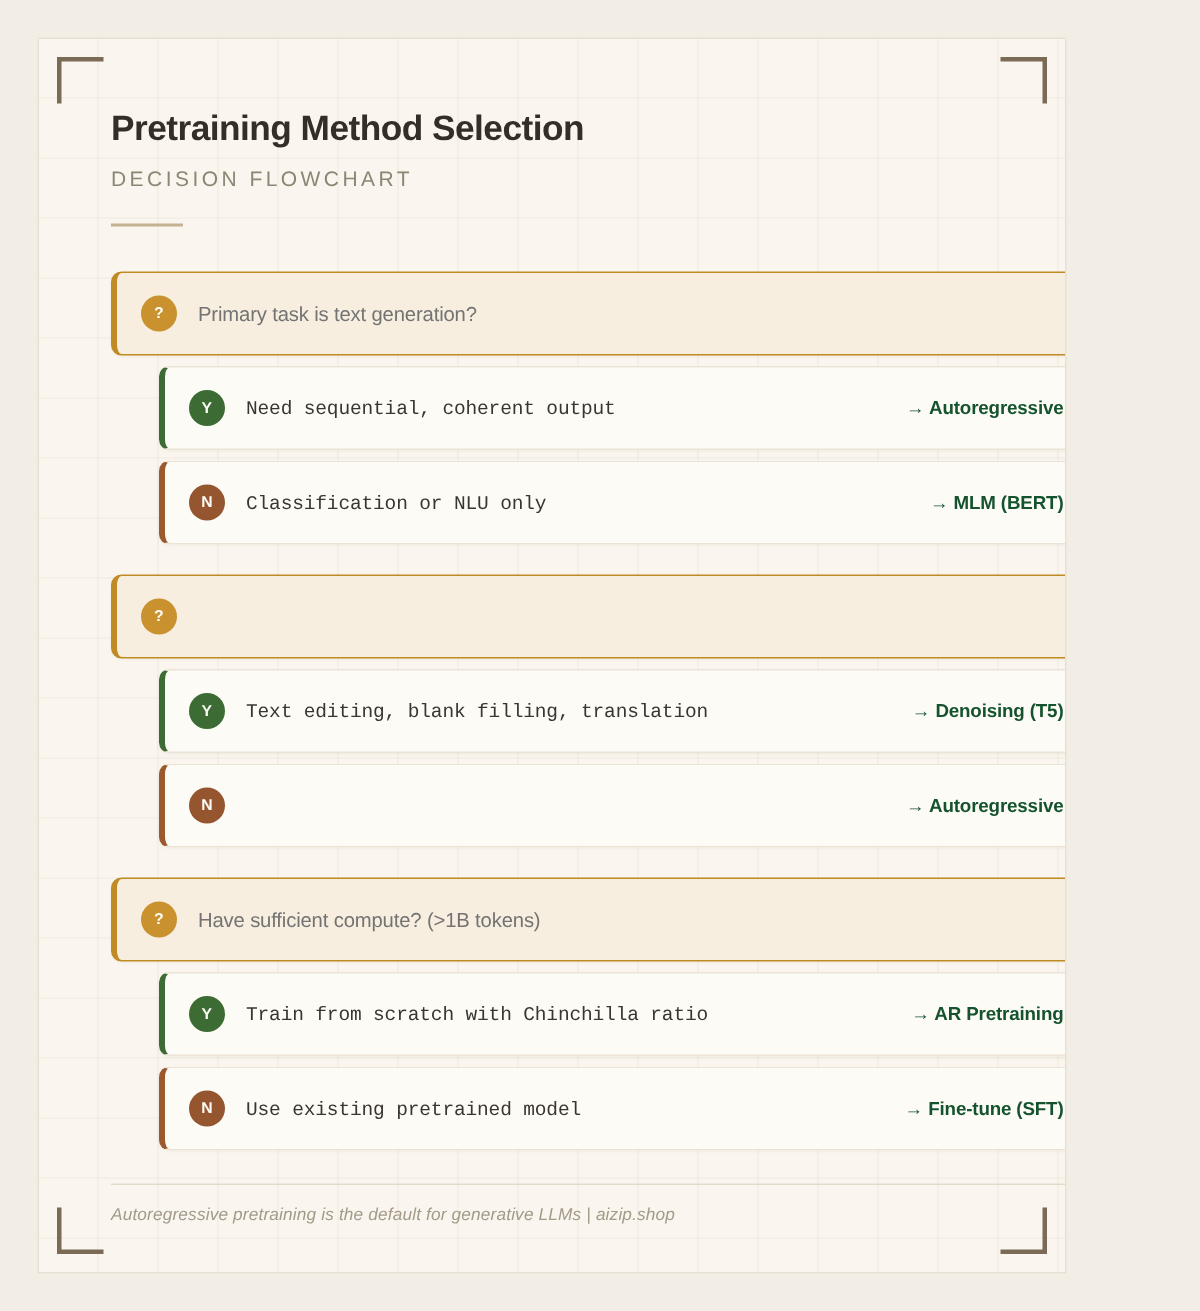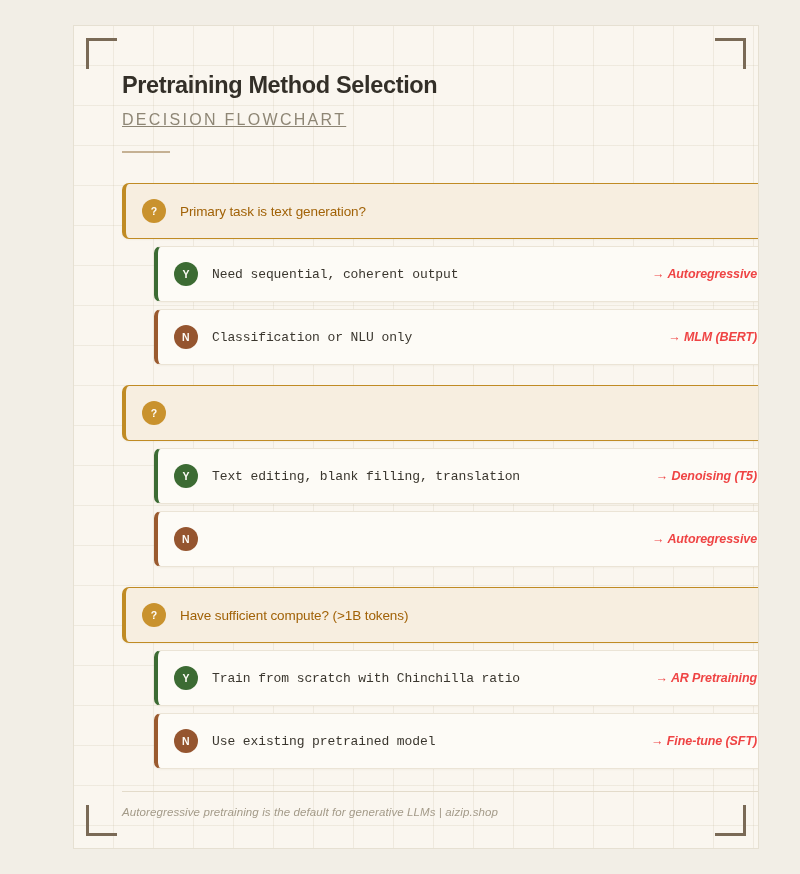--- a/index.html
+++ b/index.html
@@ -24,21 +24,20 @@
     height: 824px;
     box-sizing: border-box;
     border: 1px solid #e6e0d2;
     background-color: #faf6ef;
     background-image:
       linear-gradient(to right, rgba(200,188,160,0.22) 1px, transparent 1px),
       linear-gradient(to bottom, rgba(200,188,160,0.22) 1px, transparent 1px);
     background-size: 40px 40px;
     background-position: -1px -1px;
     overflow: hidden;
-    margin-left: 48px;
   }
 
   
   .bracket {
     position: absolute;
     width: 28px;
     height: 28px;
     pointer-events: none;
   }
   .bracket.tl { left: 12px;  top: 12px;    border-left: 3px solid #7a6a56; border-top: 3px solid #7a6a56; }
@@ -60,25 +59,24 @@
   .title {
     margin: 0;
     font-size: 23.5px;
     font-weight: bold;
     letter-spacing: -0.35px;
     color: #332f28;
     line-height: 1.15;
   }
   .subtitle {
     margin: 12px 0 0 0;
-    font-size: 16px;
+    font-size: 14px;
     letter-spacing: 2.3px;
     color: #8e8675;
     font-weight: normal;
-    text-decoration: underline;
   }
   .rule {
     margin-top: 22px;
     width: 48px;
     height: 2px;
     background: #c5b193;
   }
 
   
   .flow {
@@ -114,21 +112,21 @@
     color: #fdfbf6;
     letter-spacing: 0.2px;
   }
   .badge.q { background: #c9922e; }
   .badge.y { background: #3c6b33; }
   .badge.n { background: #95552f; }
 
   .qtext {
     margin-left: 14px;
     font-size: 13.5px;
-    color: #a16207;
+    color: #737373;
     letter-spacing: -0.1px;
   }
 
   
   .arow {
     position: relative;
     box-sizing: border-box;
     width: 622px;
     margin-left: 32px;
     margin-bottom: 7px;
@@ -146,24 +144,23 @@
     margin-left: 14px;
     font-size: 13px;
     color: #3a362e;
     letter-spacing: -0.1px;
     font-family: Liberation Mono, monospace;
   }
   .aresult {
     margin-left: auto;
     font-size: 12.5px;
     font-weight: bold;
-    color: #ef4444;
+    color: #14532d;
     letter-spacing: -0.1px;
     white-space: nowrap;
-    font-style: italic;
   }
 
   .spacer { height: 13px; }
 
   
   .footer-rule {
     margin-top: 22px;
     width: 654px;
     height: 1px;
     background: #e3dbca;

